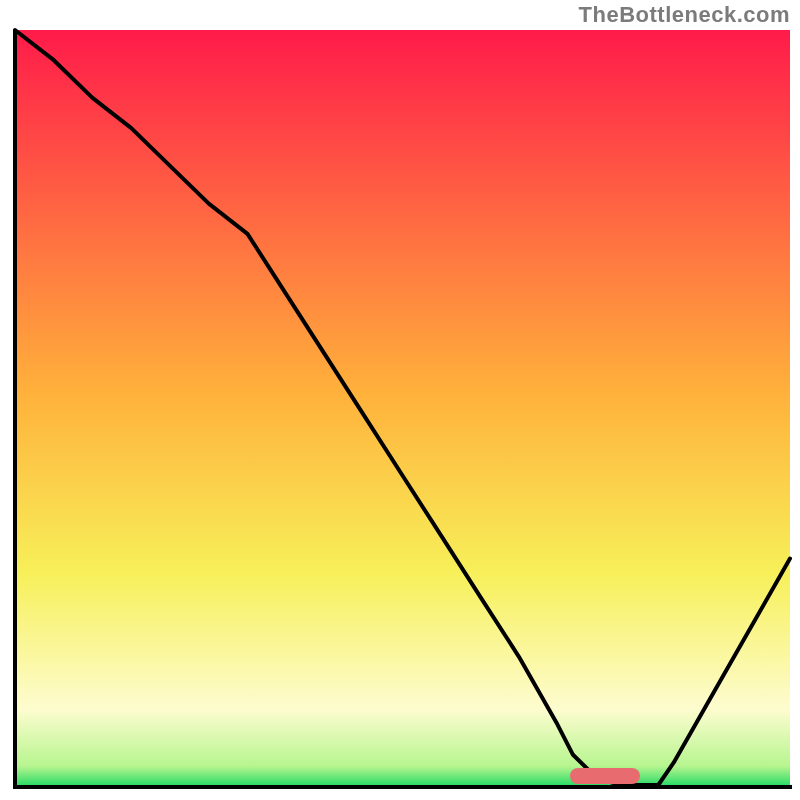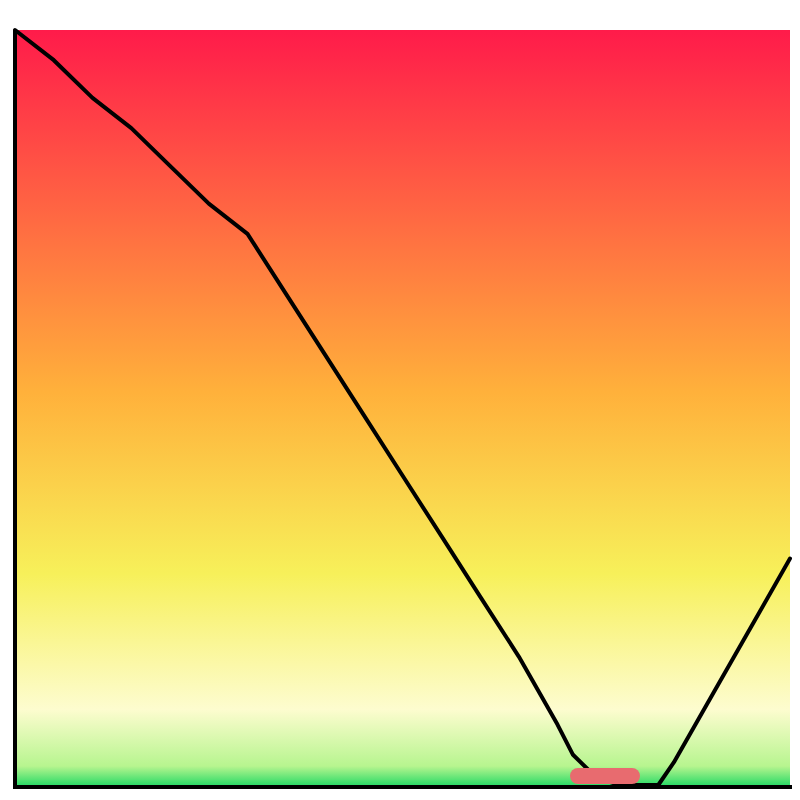--- a/index.html
+++ b/index.html
@@ -42,20 +42,21 @@
     background: #e86b6f;
     border-radius: 10px;
     z-index: 4;
   }
 </style>
 </head>
 <body>
 
 <div class="wrap">
 
+  <div class="attribution">TheBottleneck.com</div>
 
   <svg class="plot" width="800" height="800">
     <defs>
       <linearGradient id="bg-grad" x1="0" y1="0" x2="0" y2="1">
         <stop id="g0" offset="0%" stop-color="#ff1b4a"></stop>
         <stop id="g1" offset="48%" stop-color="#ffb13b"></stop>
         <stop id="g2" offset="72%" stop-color="#f7f05a"></stop>
         <stop id="g3" offset="90%" stop-color="#fdfccf"></stop>
         <stop id="g4" offset="97.5%" stop-color="#b7f58f"></stop>
         <stop id="g5" offset="100%" stop-color="#2edb68"></stop>

